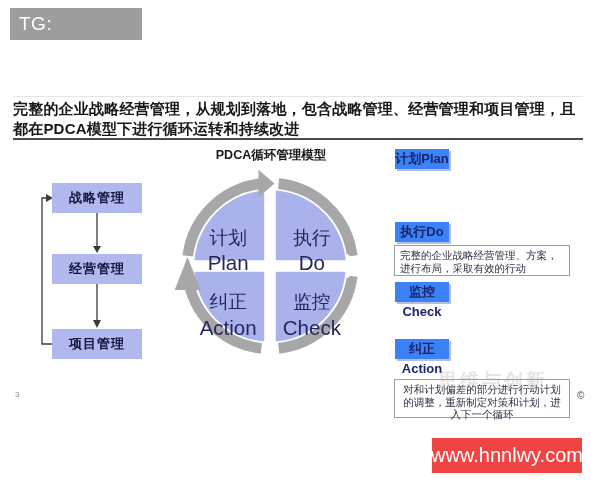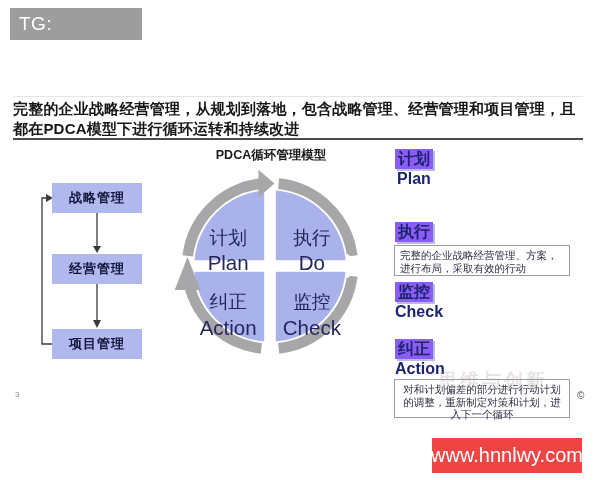--- a/index.html
+++ b/index.html
@@ -21,22 +21,22 @@
   .flow-box{left:52px;width:90px;height:30px;background:#b0b8ee;color:#14143c;font-weight:bold;
             font-size:13px;display:flex;align-items:center;justify-content:center;letter-spacing:1px;}
   .fb1{top:183px;} .fb2{top:254px;} .fb3{top:329px;}
 
   
   .pdca-title{left:178px;top:147px;width:186px;text-align:center;font-size:12.5px;font-weight:bold;color:#1a1a1a;}
   .quad-zh{font-size:21px;font-weight:500;}
   .quad-en{font-size:23px;}
 
   
-  .sec-header{left:395px;width:38px;height:20px;background:#8b5cf6;color:#1c2470;font-weight:bold;
-              font-size:16px;line-height:20px;text-align:center;box-shadow:2px 2px 0 rgba(125,135,185,.55);}
+  .sec-header{left:395px;width:54px;height:20px;background:#3b82f6;color:#1c2470;font-weight:bold;
+              font-size:13px;line-height:20px;text-align:center;box-shadow:2px 2px 0 rgba(125,135,185,.55);}
   .sec-body{left:394px;width:176px;background:#ffffff;border:1px solid #9d9da8;box-sizing:border-box;
             color:#2f2f45;font-size:10.5px;line-height:12.5px;padding:3px 5px;}
   .sec-body .li{white-space:nowrap;}
 
   
   .page-num{left:15px;top:390px;font-size:8px;color:#8a8a8a;}
   .wm-faint{left:438px;top:368px;font-size:19px;font-weight:bold;color:rgba(158,148,138,.26);
             letter-spacing:3px;white-space:nowrap;}
   .wm-copy{left:577px;top:390px;font-size:10px;color:#4e4e4e;}
   .wm-site{left:432px;top:438px;width:150px;height:35px;background:#ef4444;color:#ffffff;

